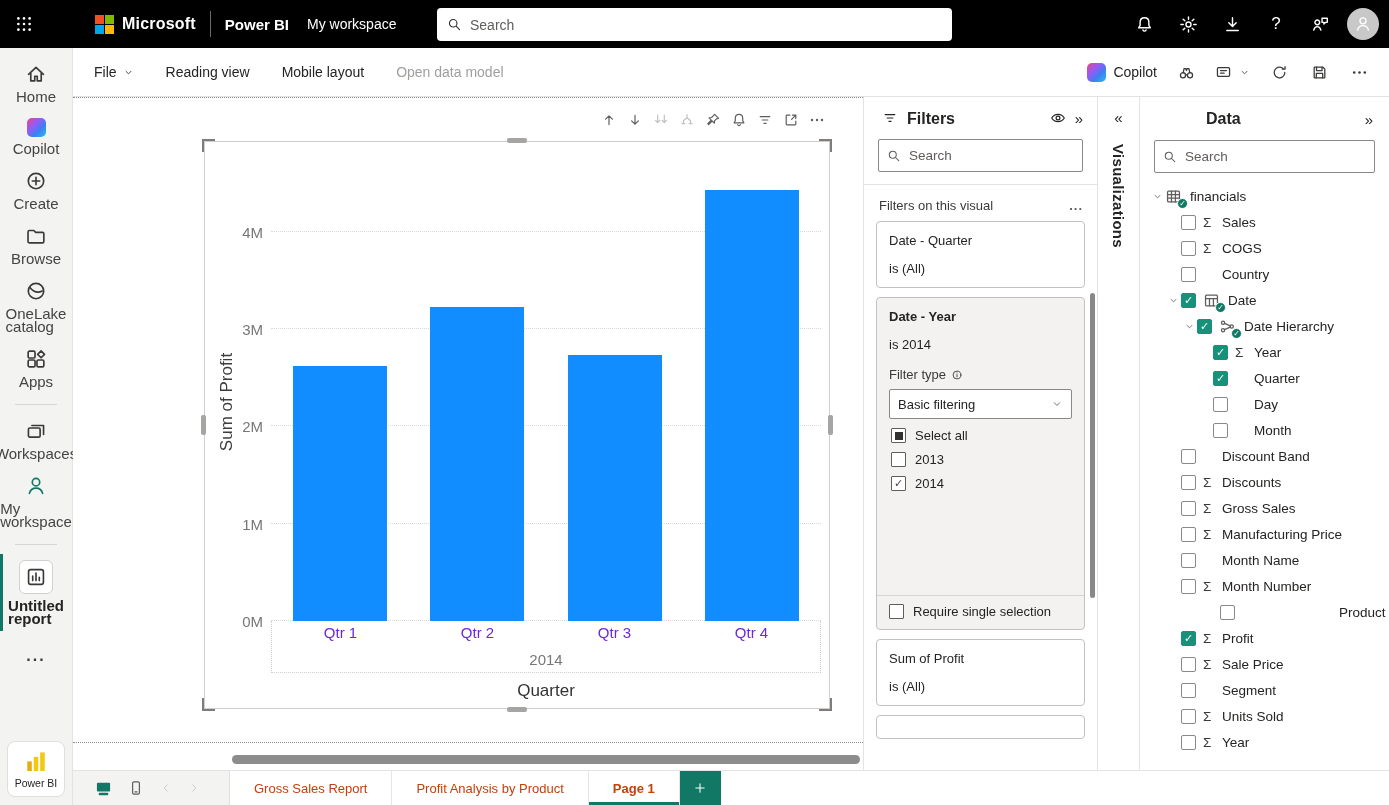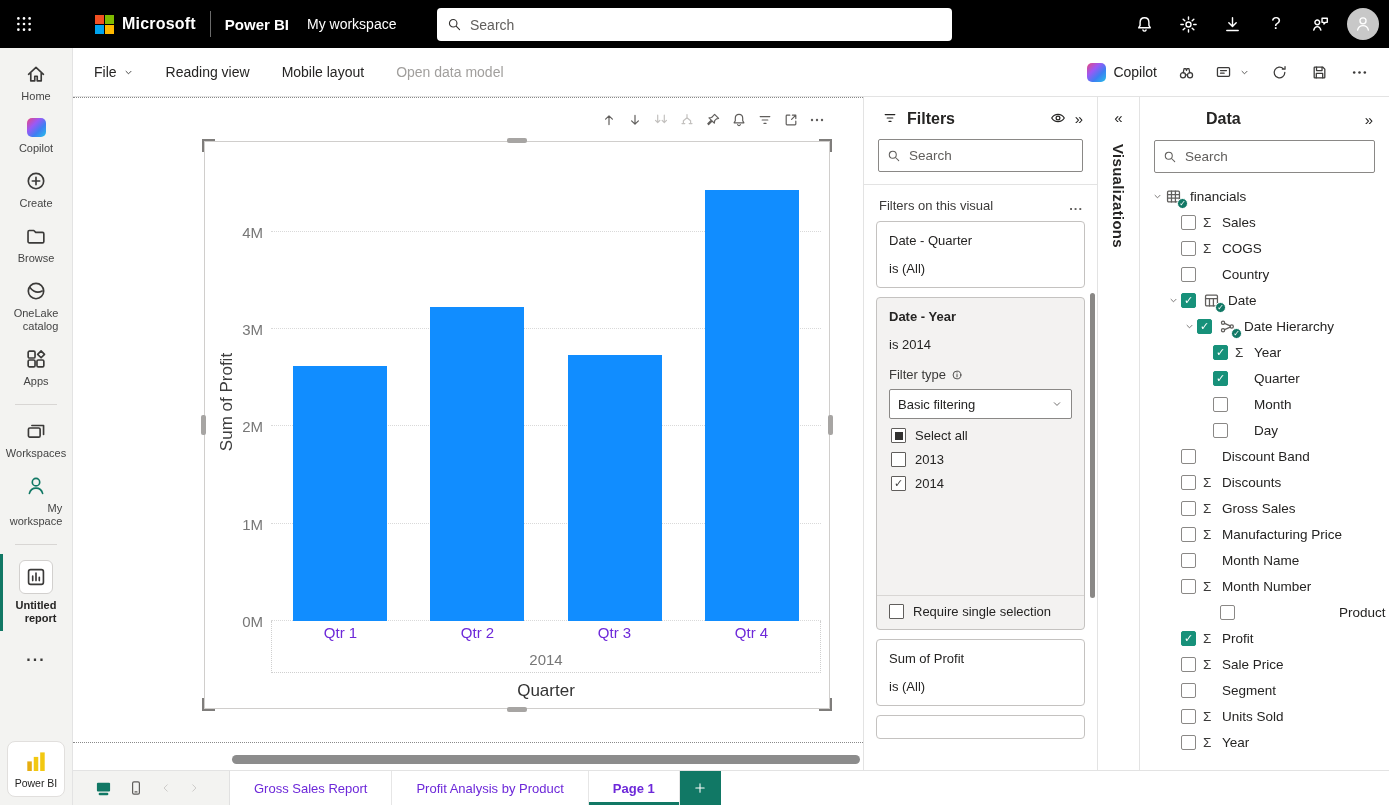--- a/index.html
+++ b/index.html
@@ -39,21 +39,21 @@
     color:#3b3a39; padding:0 5px; }
   .mtool .lbl { font-size:14px; color:#252423; }
   .cop-grad { width:19px; height:19px; border-radius:5px;
     background:linear-gradient(135deg,#e8467c 0%,#9b59f5 35%,#3d7ff2 65%,#27c0e8 100%); }
 
   
   #rail { position:absolute; left:0; top:48px; width:73px; height:757px; background:#f3f3f1;
     border-right:1px solid #e3e3e3; display:flex; flex-direction:column; align-items:center; }
   .ritem { width:73px; margin-top:15px; display:flex; flex-direction:column; align-items:center; gap:5px;
     color:#3b3a39; position:relative; }
-  .ritem .rlabel { font-size:11px; color:#444; text-align:right; line-height:13px; }
+  .ritem .rlabel { font-size:15px; color:#444; text-align:left; line-height:13px; }
   .ritem.active .rlabel { font-weight:700; color:#252423; }
   .ritem.active::before { content:""; position:absolute; left:0; top:-6px; bottom:-6px; width:3px; background:#117865; }
   .rdiv { width:42px; border-top:1px solid #d8d6d4; margin-top:16px; }
   .rbox { width:34px; height:34px; background:#fff; border:1px solid #d2d0ce; border-radius:6px;
     display:flex; align-items:center; justify-content:center; }
   #rail-more { margin-top:22px; color:#3b3a39; letter-spacing:2px; font-weight:700; }
   #pbi-footer { margin-top:auto; margin-bottom:8px; width:58px; height:56px; background:#fff; border:1px solid #e1dfdd;
     border-radius:8px; display:flex; flex-direction:column; align-items:center; justify-content:center; gap:3px; }
   #pbi-footer .rlabel { font-size:10.5px; color:#252423; }
 
@@ -152,21 +152,21 @@
   .sigma { width:19px; font-size:13.5px; color:#3b3a39; flex:none; }
 
   
   #bottombar { position:absolute; left:73px; top:770px; width:1316px; height:35px; background:#fff;
     border-top:1px solid #e3e3e3; display:flex; align-items:stretch; }
   #viewseg { width:157px; background:#f3f3f1; display:flex; align-items:center; gap:16px; padding-left:22px;
     border-right:1px solid #e1e1e1; }
   #viewseg .teal { color:#117865; }
   #viewseg .gray { color:#605e5c; }
   #viewseg .dis { color:#c8c6c4; }
-  .ptab { display:flex; align-items:center; padding:0 24px; font-size:13px; color:#6d28d9;
+  .ptab { display:flex; align-items:center; padding:0 24px; font-size:13px; color:#c2410c;
     border-right:1px solid #e6e6e6; position:relative; }
   .ptab.active { font-weight:700; }
   .ptab.active::after { content:""; position:absolute; left:0; right:0; bottom:0; height:3px; background:#117865; }
   #newpage { width:41px; background:#117865; color:#fff; display:flex; align-items:center; justify-content:center; }
 </style>
 </head>
 <body>
 
 <div id="topbar">
   <div id="waffle">
@@ -723,27 +723,27 @@
       <div class="trow" style="padding-left: 57px;">
         <span class="slot"></span>
         <span class="cb on">✓</span>
         <span class="sigma"></span>
         <span>Quarter</span>
       </div>
       <div class="trow" style="padding-left: 57px;">
         <span class="slot"></span>
         <span class="cb"></span>
         <span class="sigma"></span>
+        <span>Day</span>
+      </div>
+      <div class="trow" style="padding-left: 57px;">
+        <span class="slot"></span>
+        <span class="cb"></span>
+        <span class="sigma"></span>
         <span>Month</span>
-      </div>
-      <div class="trow" style="padding-left: 57px;">
-        <span class="slot"></span>
-        <span class="cb"></span>
-        <span class="sigma"></span>
-        <span>Day</span>
       </div>
       <div class="trow" style="padding-left: 25px;">
         <span class="slot"></span>
         <span class="cb"></span>
         <span class="sigma"></span>
         <span>Discount Band</span>
       </div>
       <div class="trow" style="padding-left: 25px;">
         <span class="slot"></span>
         <span class="cb"></span>

